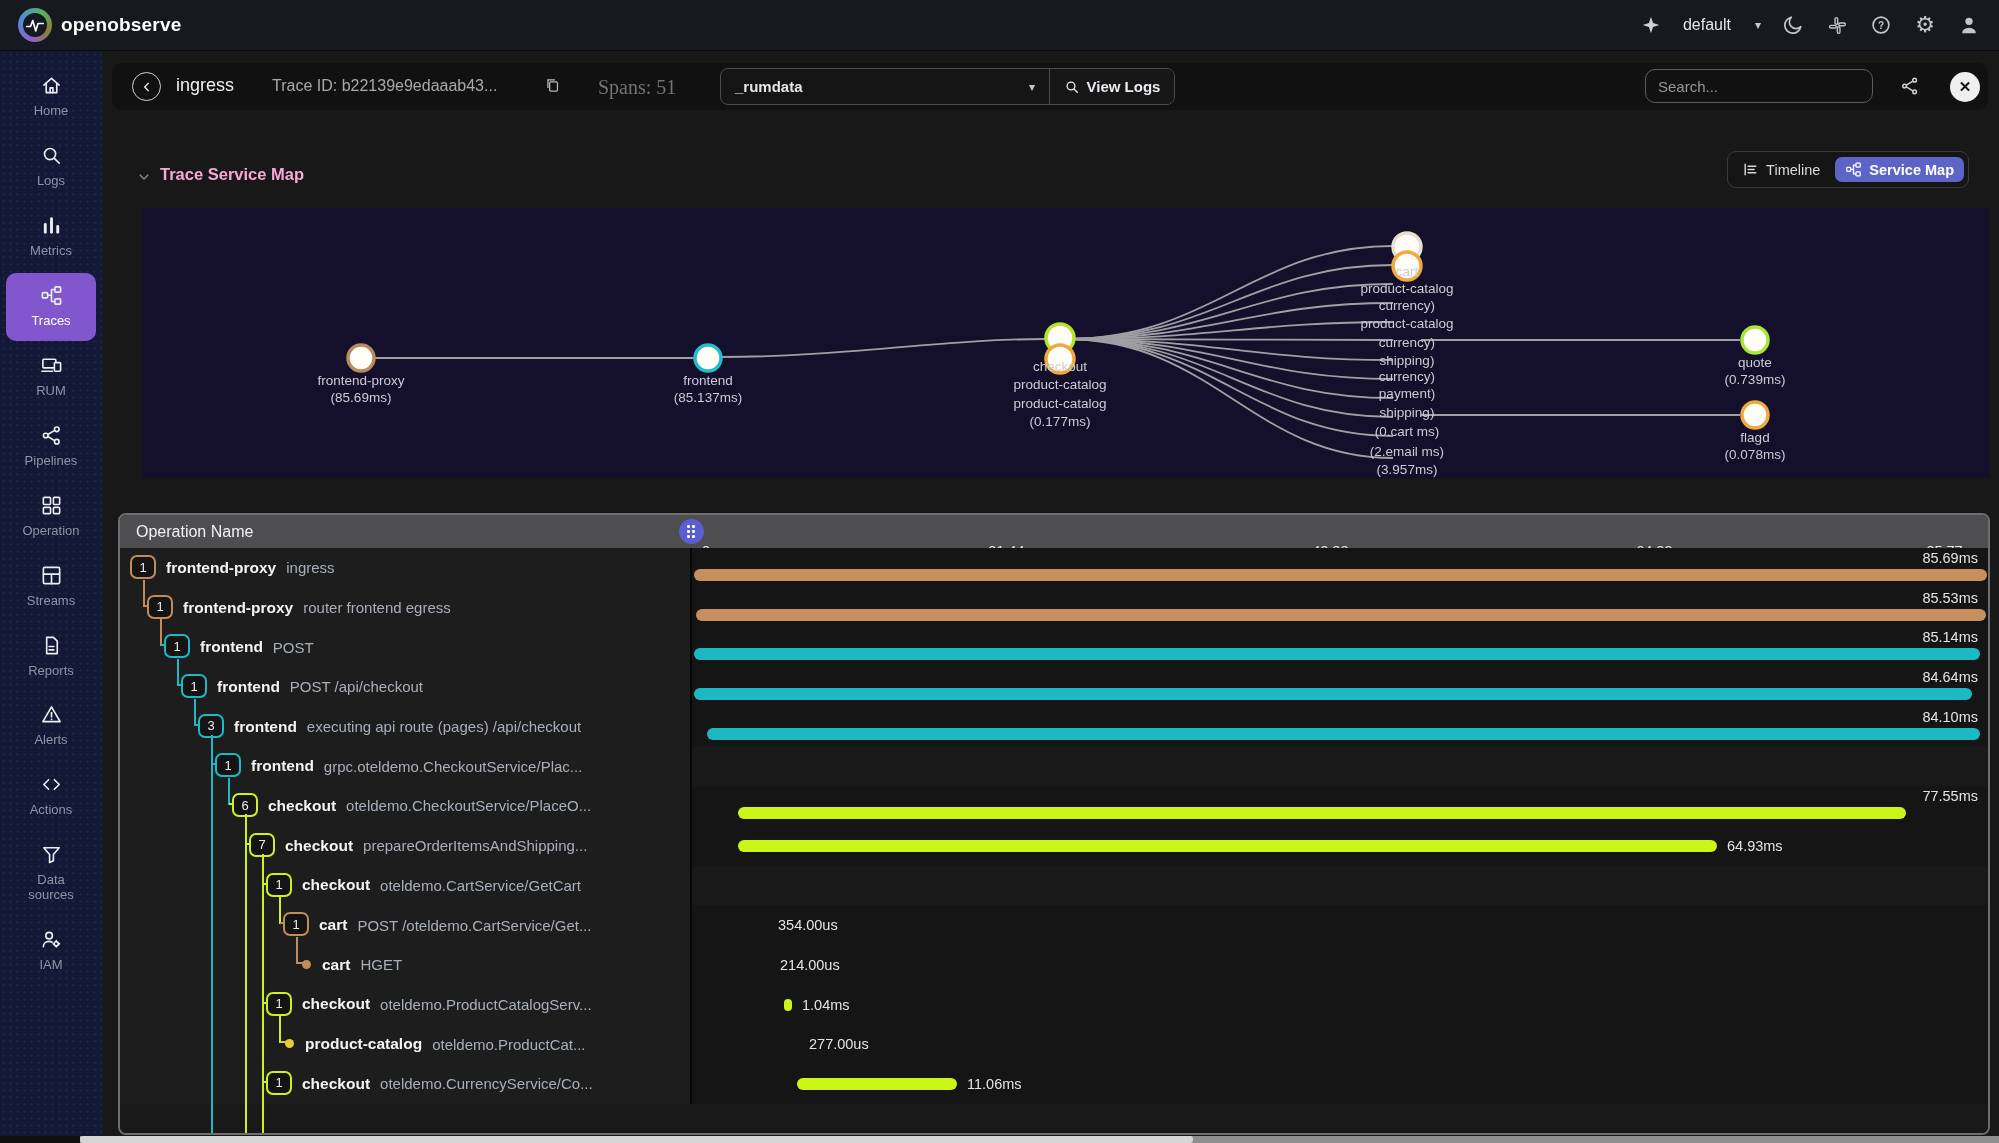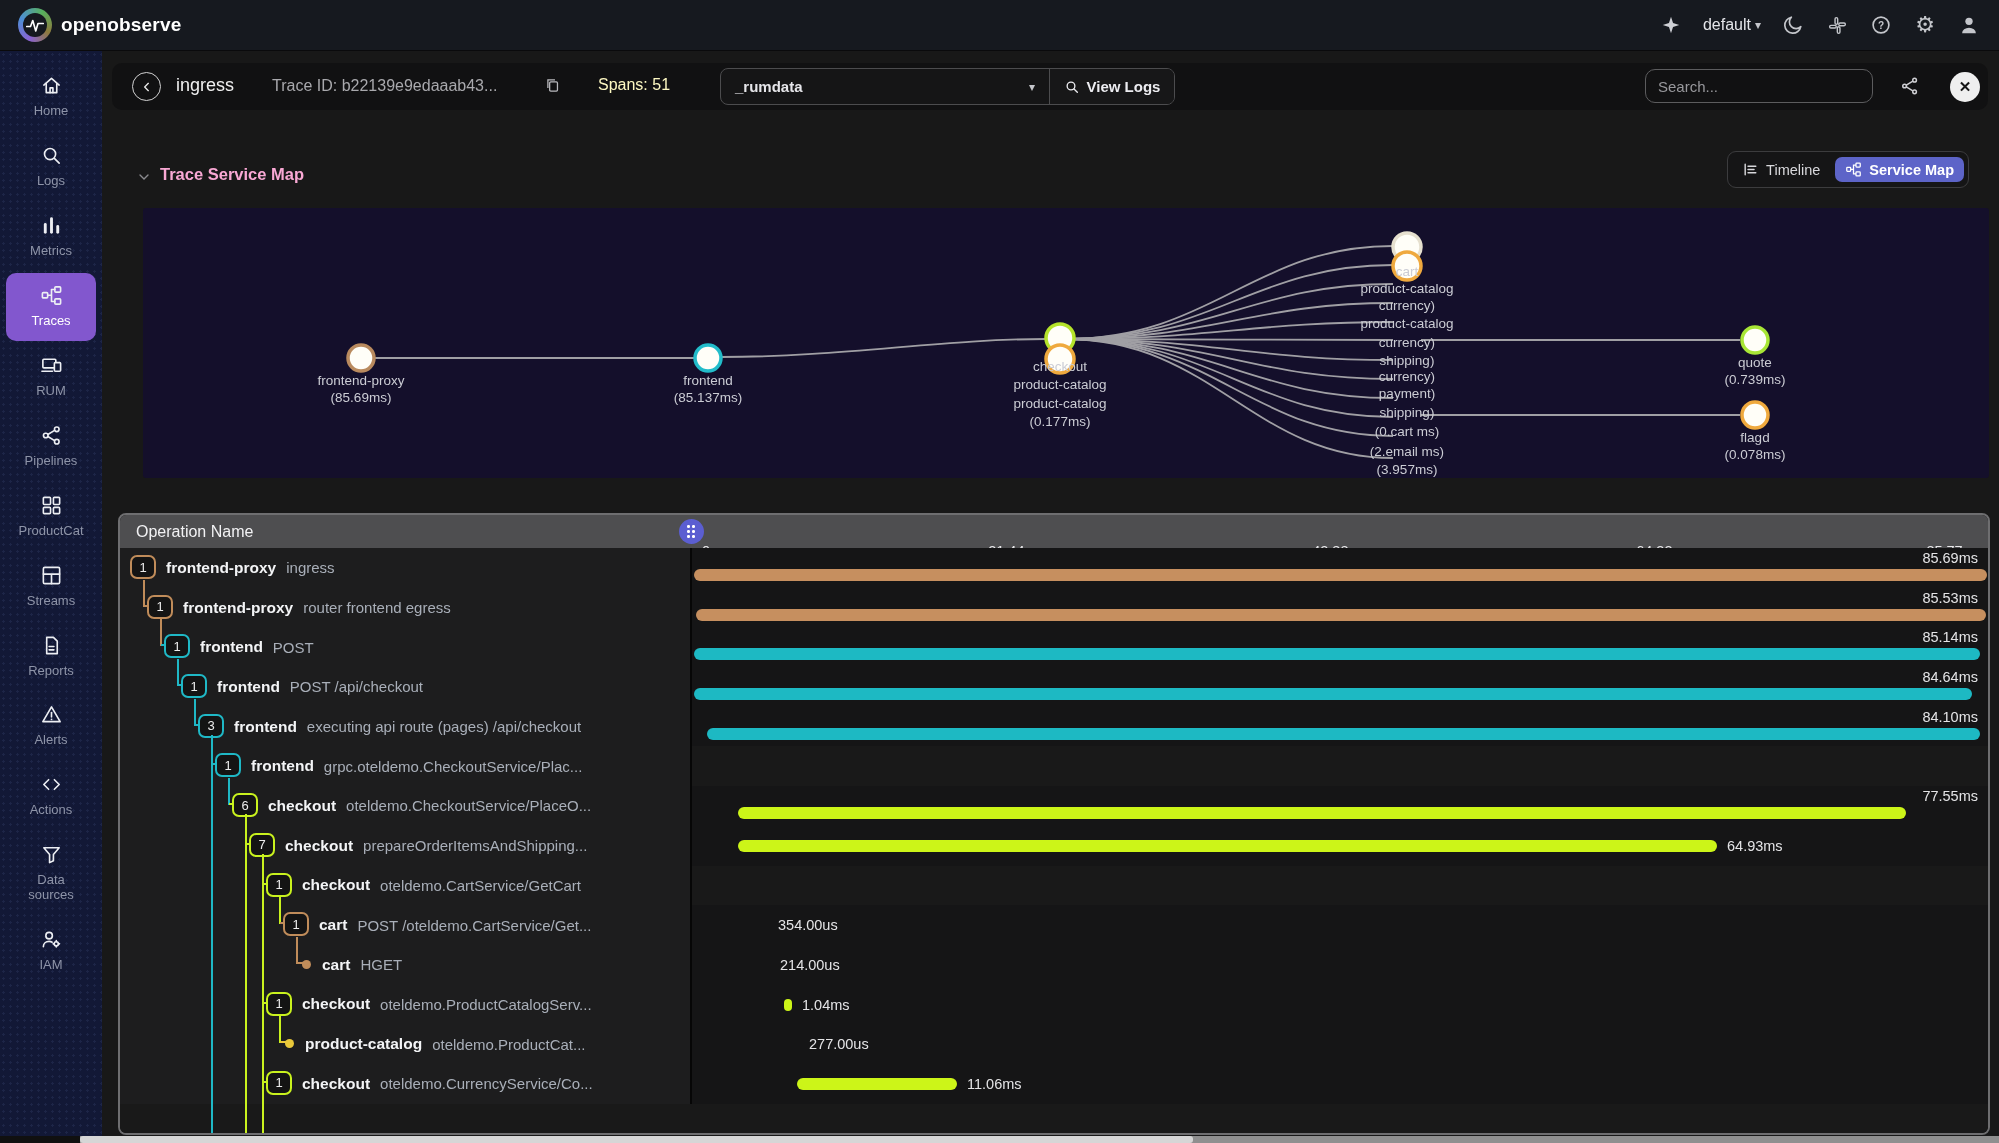--- a/index.html
+++ b/index.html
@@ -9,42 +9,42 @@
   .topbar{position:absolute;top:0;left:0;right:0;height:51px;background:#16191f;
           display:flex;align-items:center;padding:0 18px;box-sizing:border-box;border-bottom:1px solid #0a0a0c;z-index:5;}
   .logo-badge{width:34px;height:34px;border-radius:50%;position:relative;flex:none;
         background:conic-gradient(from 200deg,#8a63d2,#4d8fd6 95deg,#58b15c 190deg,#8f7a3e 280deg,#8a63d2 360deg);}
   .logo-badge:after{content:"";position:absolute;inset:5px;border-radius:50%;background:#16191f;}
   .logo-badge svg{position:absolute;inset:0;margin:auto;z-index:1;}
   .brand{font-size:19px;font-weight:bold;color:#fff;margin-left:9px;letter-spacing:.2px;}
   .tb-right{margin-left:auto;display:flex;align-items:center;gap:20px;color:#c4c6cb;}
   .tbi{display:flex;align-items:center;justify-content:center;width:24px;height:24px;cursor:pointer;}
   .gear-glyph{font-size:22px;line-height:22px;color:#c4c6cb;}
-  .org{display:flex;align-items:center;gap:4px;font-size:16px;color:#e4e5e9;cursor:pointer;}
+  .org{display:flex;align-items:center;gap:24px;font-size:16px;color:#e4e5e9;cursor:pointer;}
   .caret{font-size:12px;color:#c4c6cb;}
   
   .sidebar{position:absolute;top:51px;left:0;width:102px;bottom:7px;background:#121836;
            background-image:radial-gradient(#1d2547 1px,transparent 1.2px);background-size:7px 7px;
            padding-top:10px;box-sizing:border-box;z-index:4;}
   .side-item{display:flex;flex-direction:column;align-items:center;gap:7px;padding:11px 0 12px;margin:2px 6px;
              border-radius:10px;cursor:pointer;}
   .side-item .icon{width:23px;height:23px;color:#eceef3;}
   .side-label{font-size:13px;color:#8e94a8;text-align:center;max-width:72px;line-height:1.15;}
   .side-item.active{background:#8257ce;}
   .side-item.active .side-label{color:#fff;}
   
   .content{position:absolute;left:102px;top:51px;right:0;bottom:0;background:#181818;}
   
   .trace-panel{position:absolute;left:10px;top:12px;width:1876px;height:47px;background:#111112;border-radius:10px;}
   .back-btn{position:absolute;left:20px;top:9px;width:29px;height:29px;border:1.6px solid #d2d2d2;border-radius:50%;
             box-sizing:border-box;display:flex;align-items:center;justify-content:center;cursor:pointer;color:#e8e8e8;}
   .trace-title{position:absolute;left:64px;top:12px;font-size:18px;color:#f0f0f0;}
   .trace-id{position:absolute;left:160px;top:14px;font-size:16px;color:#a9a9ad;}
   .copy-ic{position:absolute;left:432px;top:14px;color:#b9b9bd;cursor:pointer;}
-  .spans{position:absolute;left:486px;top:13px;font-size:16px;color:#fef9c3;}
+  .spans{position:absolute;left:486px;top:13px;font-size:20px;color:#737373;font-family:Liberation Serif, serif;}
   .sel-group{position:absolute;left:608px;top:5px;height:37px;display:flex;border:1px solid #4c4c4e;border-radius:8px;
              box-sizing:border-box;overflow:hidden;background:#151516;}
   .sel-stream{width:300px;display:flex;align-items:center;justify-content:space-between;padding:0 14px;cursor:pointer;gap:32px;}
   .sel-stream .txt{font-size:15px;color:#e6e6ea;font-weight:bold;}
   .viewlogs{width:124px;display:flex;align-items:center;justify-content:center;gap:7px;border-left:1px solid #4c4c4e;
             font-size:15px;font-weight:bold;color:#ececf0;cursor:pointer;background:#171718;}
   .search-box{position:absolute;left:1533px;top:6px;width:228px;height:34px;box-sizing:border-box;
               border:1px solid #5c5c5e;border-radius:10px;background:transparent;color:#ddd;font-size:15px;
               padding:0 12px;font-family:"Liberation Sans",sans-serif;}
   .search-box::placeholder{color:#98989c;}
@@ -206,21 +206,21 @@
       </div>
       <div class="side-item">
         <span class="icon">
           <svg width="23" height="23" viewBox="0 0 24 24" fill="none" stroke="#eceef3" stroke-width="1.7" stroke-linecap="round" stroke-linejoin="round">
             <rect x="3.5" y="3.5" width="7.5" height="7.5" rx="1"></rect>
             <rect x="14" y="3.5" width="6.5" height="7.5" rx="1"></rect>
             <rect x="3.5" y="14" width="7.5" height="6.5" rx="1"></rect>
             <rect x="14" y="14" width="6.5" height="6.5" rx="1"></rect>
           </svg>
         </span>
-        <span class="side-label">ProductCat</span>
+        <span class="side-label">Operation</span>
       </div>
       <div class="side-item">
         <span class="icon">
           <svg width="23" height="23" viewBox="0 0 24 24" fill="none" stroke="#eceef3" stroke-width="1.7" stroke-linecap="round" stroke-linejoin="round">
             <rect x="3.5" y="3.5" width="17" height="17" rx="1.5"></rect>
             <path d="M3.5 10.5h17M12 10.5v10"></path>
           </svg>
         </span>
         <span class="side-label">Streams</span>
       </div>

